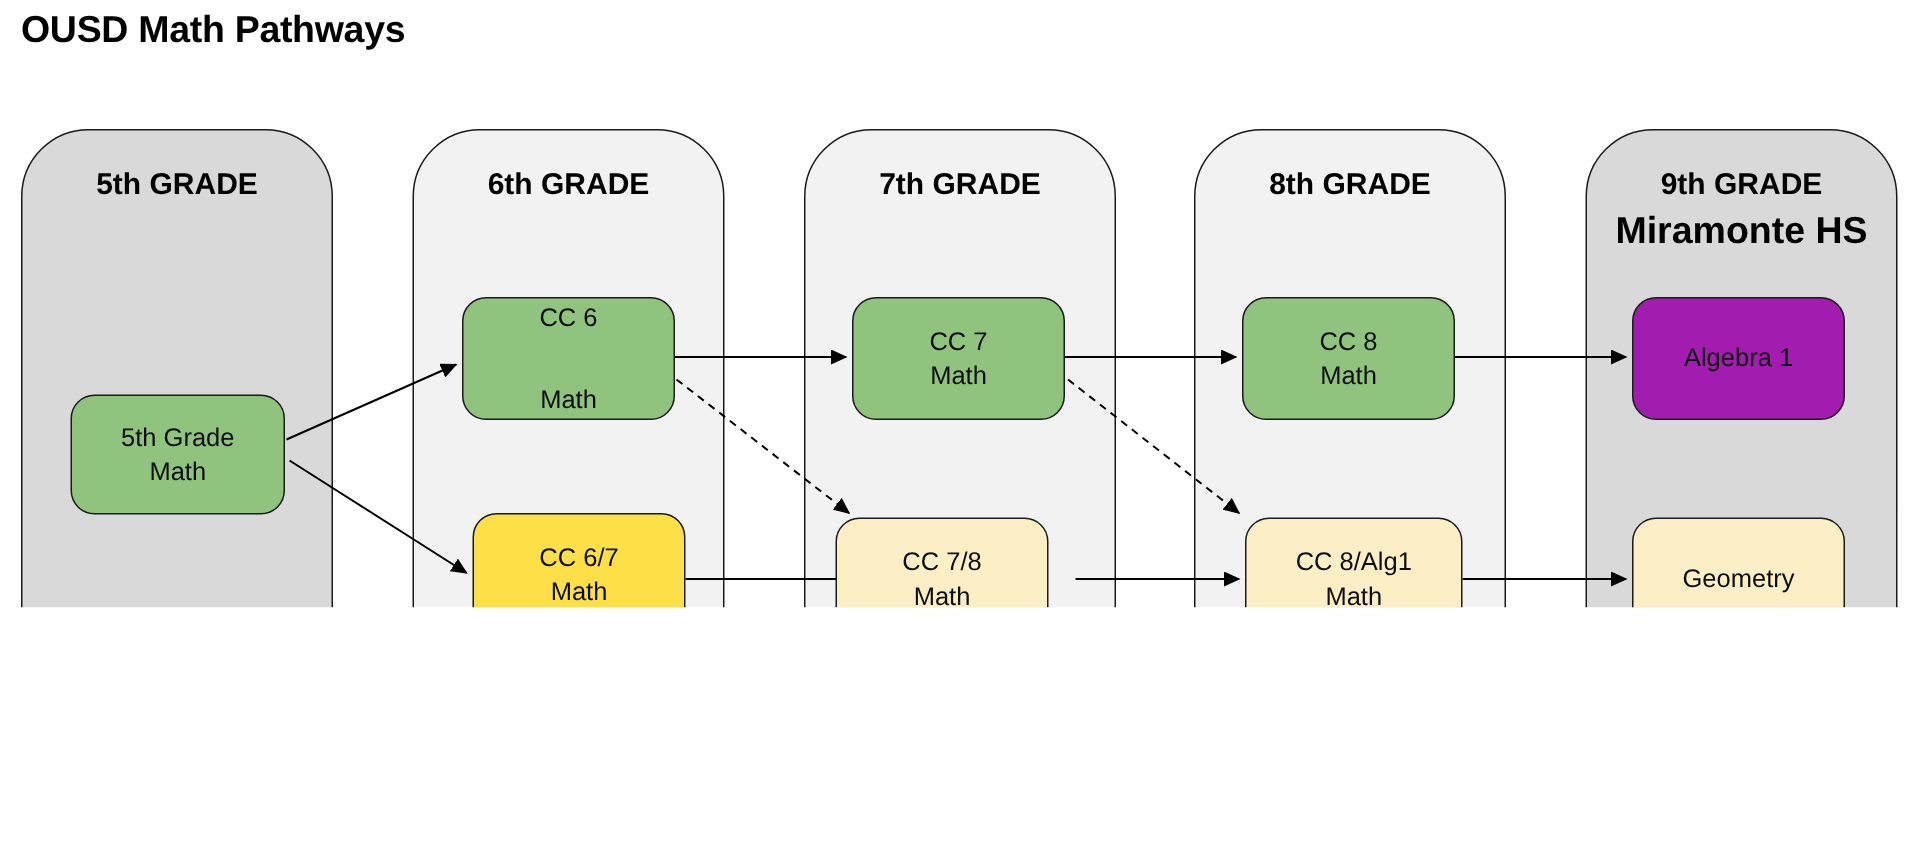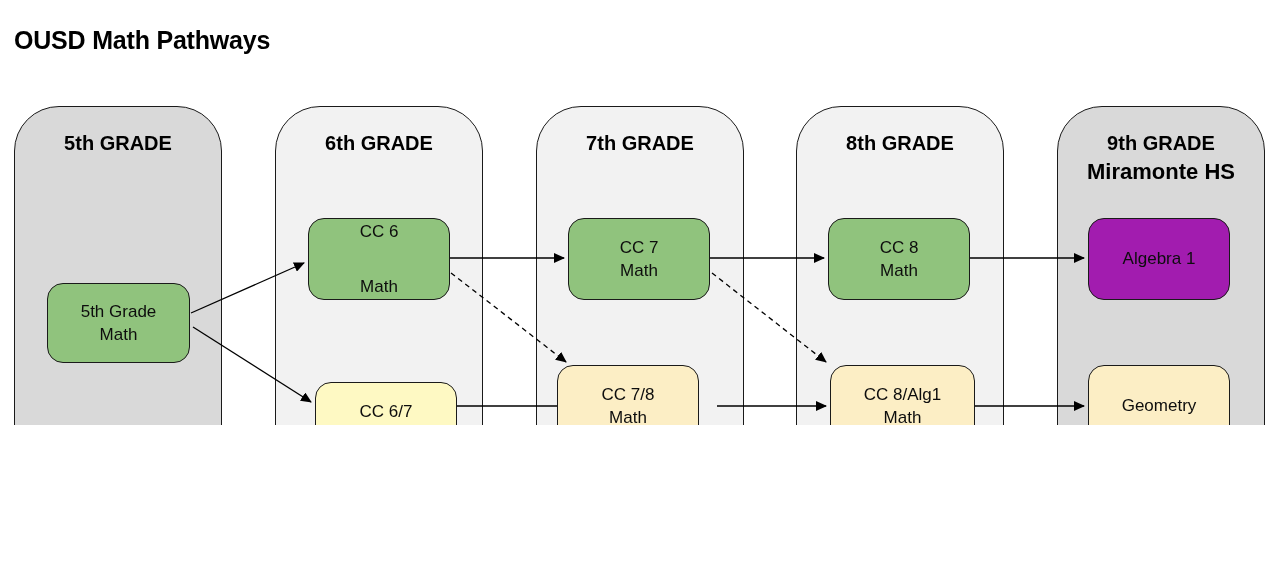--- a/index.html
+++ b/index.html
@@ -3,21 +3,20 @@
 <meta charset="utf-8">
 <style>
   html, body { margin: 0; padding: 0; background: #ffffff; }
   .stage {
     position: relative;
     width: 1286px;
     height: 405px;
     background: #ffffff;
     font-family: "Liberation Sans", sans-serif;
     overflow: hidden;
-    margin-top: 20px;
   }
   .page-title {
     position: absolute;
     left: 14px;
     top: 6px;
     margin: 0;
     font-size: 25px;
     font-weight: 700;
     color: #000000;
     letter-spacing: -0.2px;
@@ -31,21 +30,21 @@
     border-radius: 45px;
     box-sizing: border-box;
   }
   .column-header {
     padding-top: 22px;
     text-align: center;
     color: #000000;
     line-height: 1.4;
   }
   .column-header .hline { font-size: 20px; font-weight: 600; }
-  .column-header .hline + .hline { font-size: 22px; font-weight: 700; }
+  .column-header .hline + .hline { font-size: 25px; font-weight: 700; }
   .node {
     position: absolute;
     border: 1.3px solid #1a1a1a;
     border-radius: 16px;
     box-sizing: border-box;
     display: flex;
     flex-direction: column;
     align-items: center;
     justify-content: center;
     text-align: center;
@@ -115,21 +114,21 @@
     </div>
   <div id="nodes">
       <div class="node" style="left: 47px; top: 263px; width: 143px; height: 80px; background: rgb(144, 195, 125);">
         <span>5th Grade</span>
         <span>Math</span>
       </div>
       <div class="node" style="left: 308px; top: 198px; width: 142px; height: 82px; background: rgb(144, 195, 125); gap: 32px;">
         <span>CC 6</span>
         <span>Math</span>
       </div>
-      <div class="node" style="left: 315px; top: 362px; width: 142px; height: 82px; background: #fef9c3;">
+      <div class="node" style="left: 315px; top: 342px; width: 142px; height: 82px; background: #fde047;">
         <span>CC 6/7</span>
         <span>Math</span>
       </div>
       <div class="node" style="left: 568px; top: 198px; width: 142px; height: 82px; background: rgb(144, 195, 125);">
         <span>CC 7</span>
         <span>Math</span>
       </div>
       <div class="node" style="left: 557px; top: 345px; width: 142px; height: 82px; background: rgb(252, 238, 197);">
         <span>CC 7/8</span>
         <span>Math</span>

